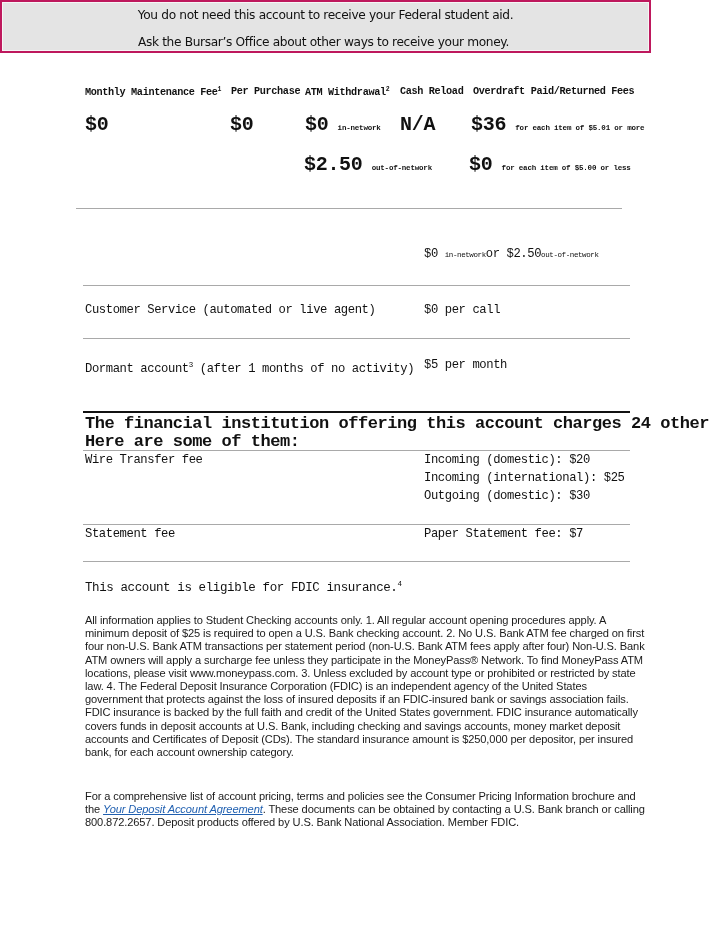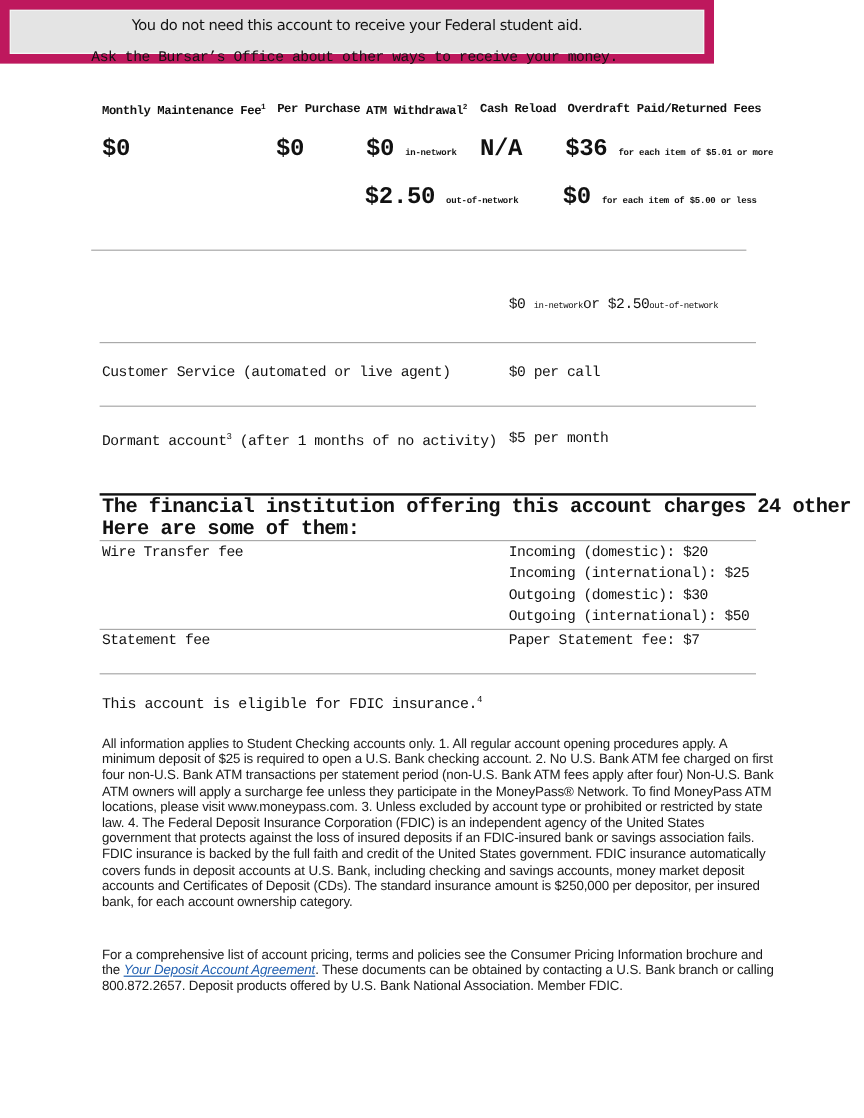--- a/index.html
+++ b/index.html
@@ -1,27 +1,27 @@
 <!DOCTYPE html>
 <html><head>
   <meta charset="utf-8">
   <style>
     * { box-sizing: border-box; margin: 0; padding: 0; }
     html, body { width: 720px; height: 932px; background: #ffffff; overflow: hidden; }
     body { position: relative; font-family: "Liberation Sans", sans-serif; color: #111; }
 
     .notice {
-      position: absolute; left: 0; top: 0; width: 595px; height: 53px;
-      background: #e4e4e4; border: 8px solid #be185d;
+      position: absolute; left: 0; top: 0; width: 651px; height: 53px;
+      background: #e4e4e4; border: 2px solid #be185d;
       box-shadow: inset 0 0 0 1px #f6f6f6;
       text-align: center; font-family: "DejaVu Sans", sans-serif;
       font-size: 12.2px; color: #111; letter-spacing: -0.35px;
     }
     .notice .l1 { position: absolute; left: 0; right: 0; top: 6px; }
-    .notice .l2 { position: absolute; left: 0; right: 4px; top: 33px; font-family: Liberation Mono, monospace; }
+    .notice .l2 { position: absolute; left: 0; right: 4px; top: 33px; }
 
     .sans { font-family: Liberation Mono, monospace; letter-spacing: -0.4px; }
     .abs { position: absolute; white-space: nowrap; }
 
     .fee-head { font-size: 10.2px; font-weight: bold; top: 86px; letter-spacing: -0.35px; }
     .fee-head sup { font-size: 6.5px; vertical-align: 4px; }
     .big { font-size: 20px; font-weight: bold; letter-spacing: -0.3px; }
     .note { font-size: 7.5px; font-weight: bold; letter-spacing: -0.2px; }
 
     .rule { position: absolute; height: 1px; background: #a9a9a9; }
@@ -101,21 +101,20 @@
 <div class="rule thick" style="left:83px; width:547px; top:411px"></div>
 <div class="abs sans bold-row" style="left:85px; top:414px">The financial institution offering this account charges 24 other types of fees.</div>
 <div class="abs sans bold-row" style="left:85px; top:432px">Here are some of them:</div>
 <div class="rule" style="left:83px; width:547px; top:450px"></div>
 
 <div class="abs sans row-text" style="left:85px; top:451px">Wire Transfer fee</div>
 <div class="abs sans row-text" style="left:424px; top:451px">
   <div>Incoming (domestic): $20</div>
   <div>Incoming (international): $25</div>
   <div>Outgoing (domestic): $30</div>
-  <div>Outgoing (international): $50</div>
 </div>
 <div class="rule" style="left:83px; width:547px; top:524px"></div>
 
 <div class="abs sans row-text" style="left:85px; top:525px">Statement fee</div>
 <div class="abs sans row-text" style="left:424px; top:525px">Paper Statement fee: $7</div>
 <div class="rule" style="left:83px; width:547px; top:561px"></div>
 
 <div class="abs sans fdic" style="left:85px; top:580px"><span>This account is eligible for FDIC insurance.</span><sup>4</sup></div>
 
 <p class="fine" style="top:614px">All information applies to Student Checking accounts only. 1. All regular account opening procedures apply. A minimum deposit of $25 is required to open a U.S. Bank checking account.  2. No U.S. Bank ATM fee charged on first four non-U.S. Bank ATM transactions per statement period (non-U.S. Bank ATM fees apply after four) Non-U.S. Bank ATM owners will apply a surcharge fee unless they participate in the MoneyPass® Network. To find MoneyPass ATM locations, please visit www.moneypass.com. 3. Unless excluded by account type or prohibited or restricted by state law. 4. The Federal Deposit Insurance Corporation (FDIC) is an independent agency of the United States government that protects against the loss of insured deposits if an FDIC-insured bank or savings association fails. FDIC insurance is backed by the full faith and credit of the United States government. FDIC insurance automatically covers funds in deposit accounts at U.S. Bank, including checking and savings accounts, money market deposit accounts and Certificates of Deposit (CDs).  The standard insurance amount is $250,000 per depositor, per insured bank, for each account ownership category.</p>

